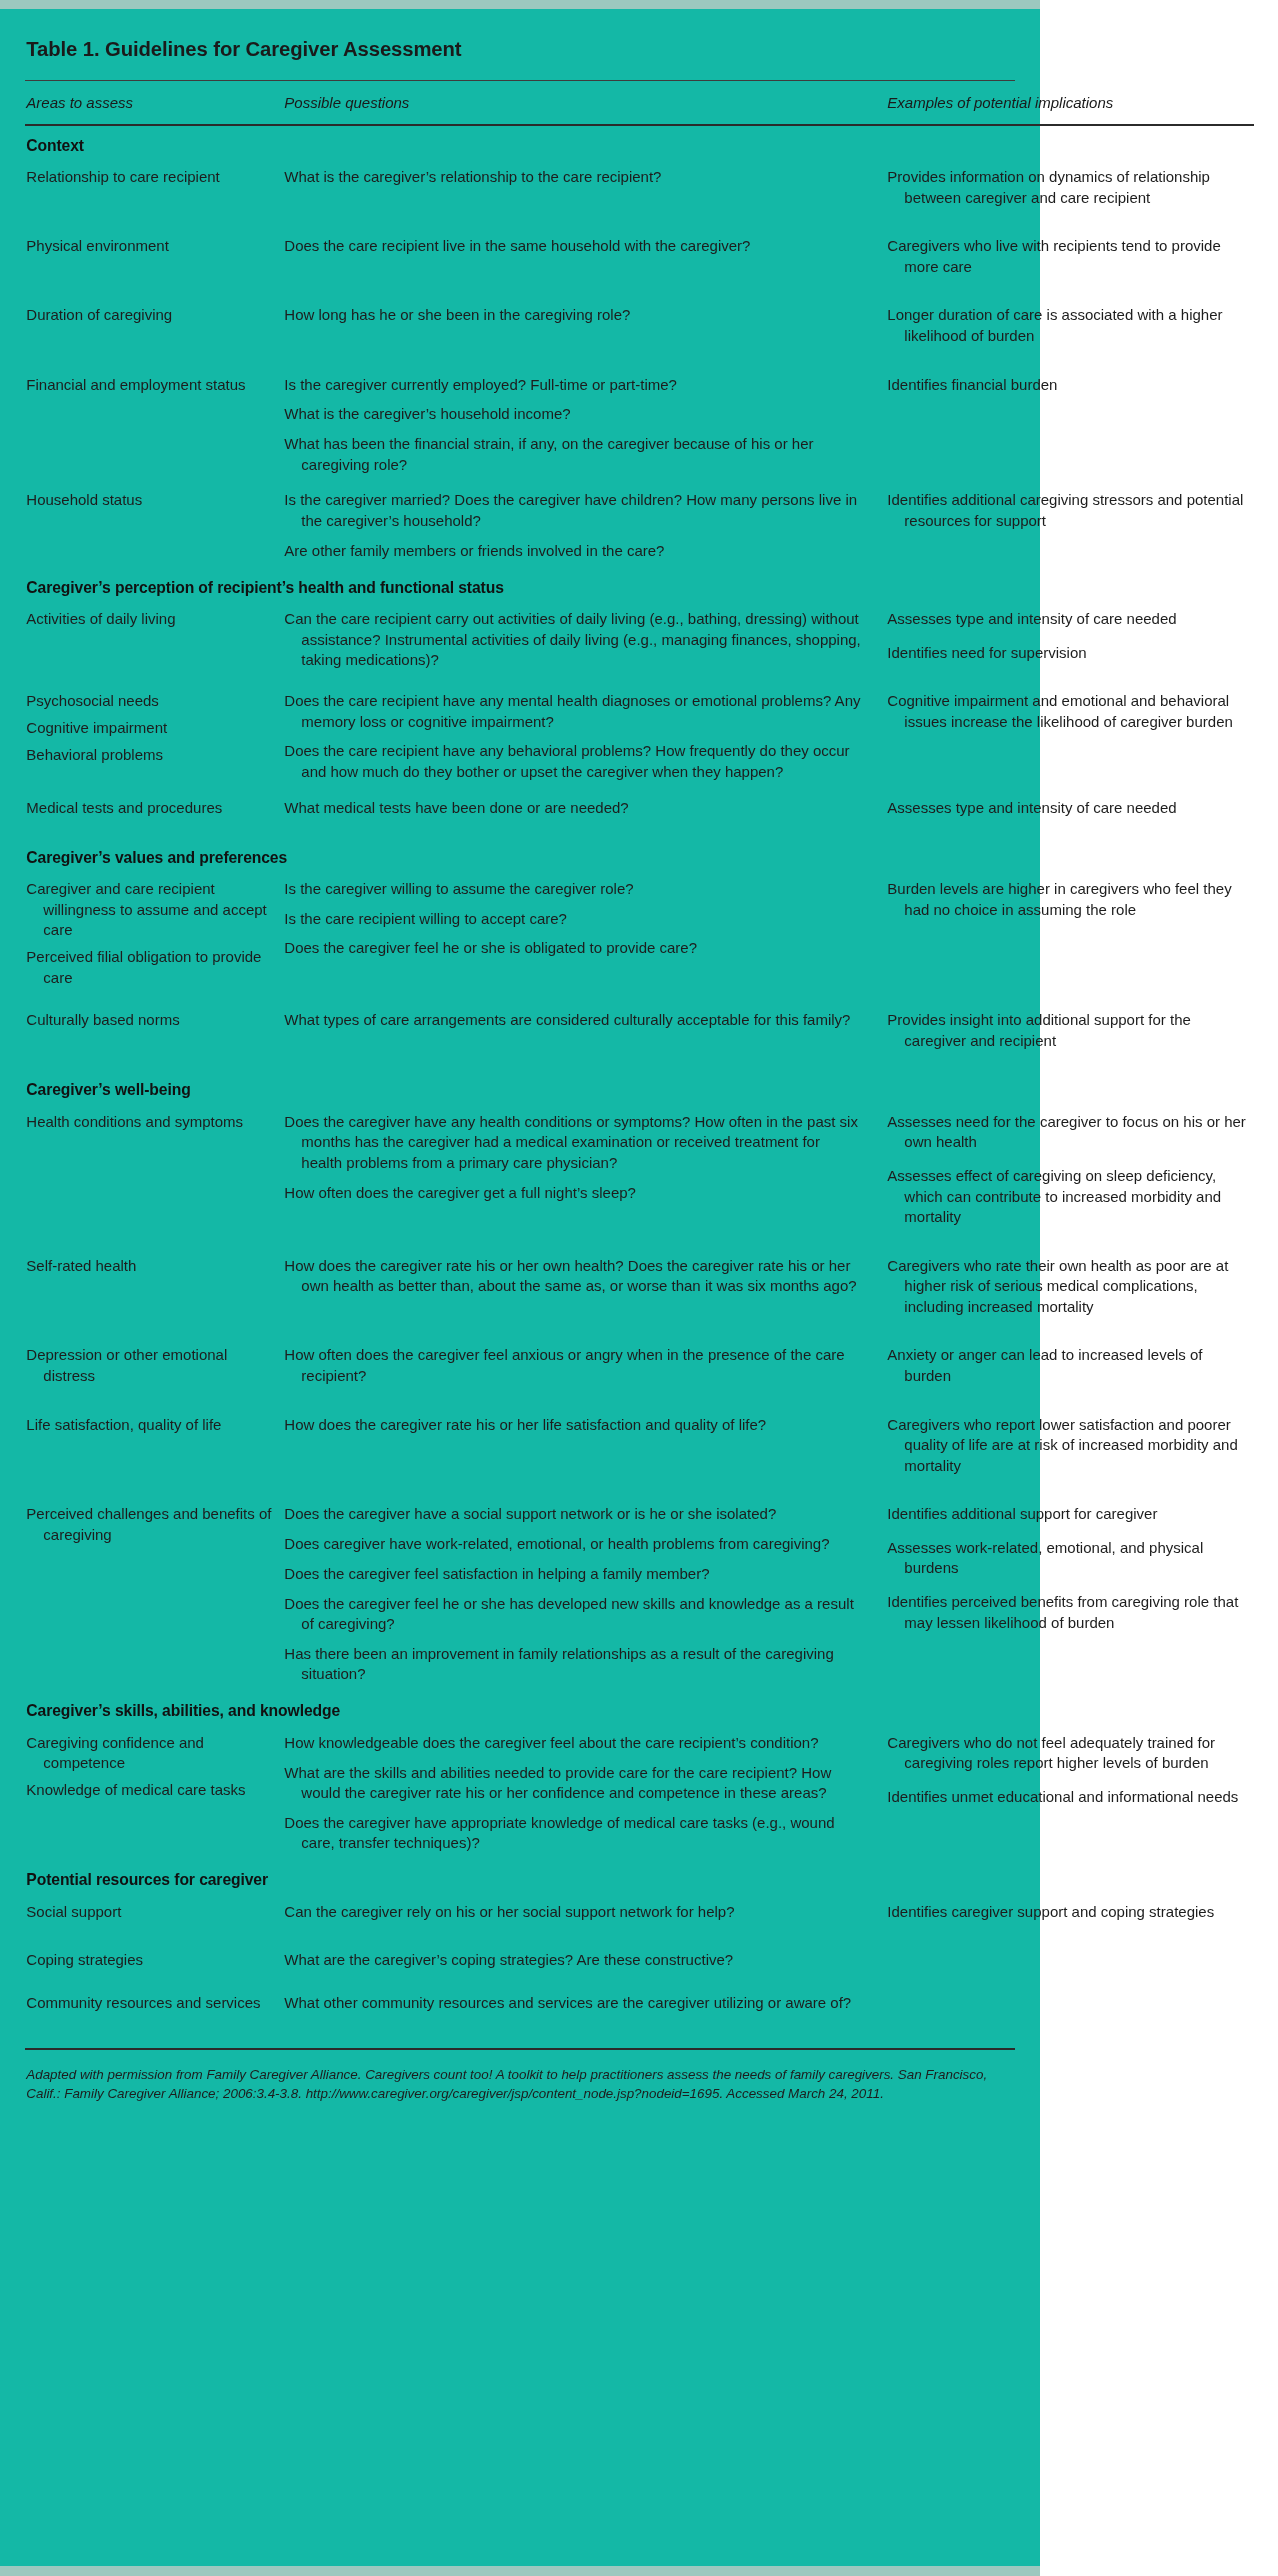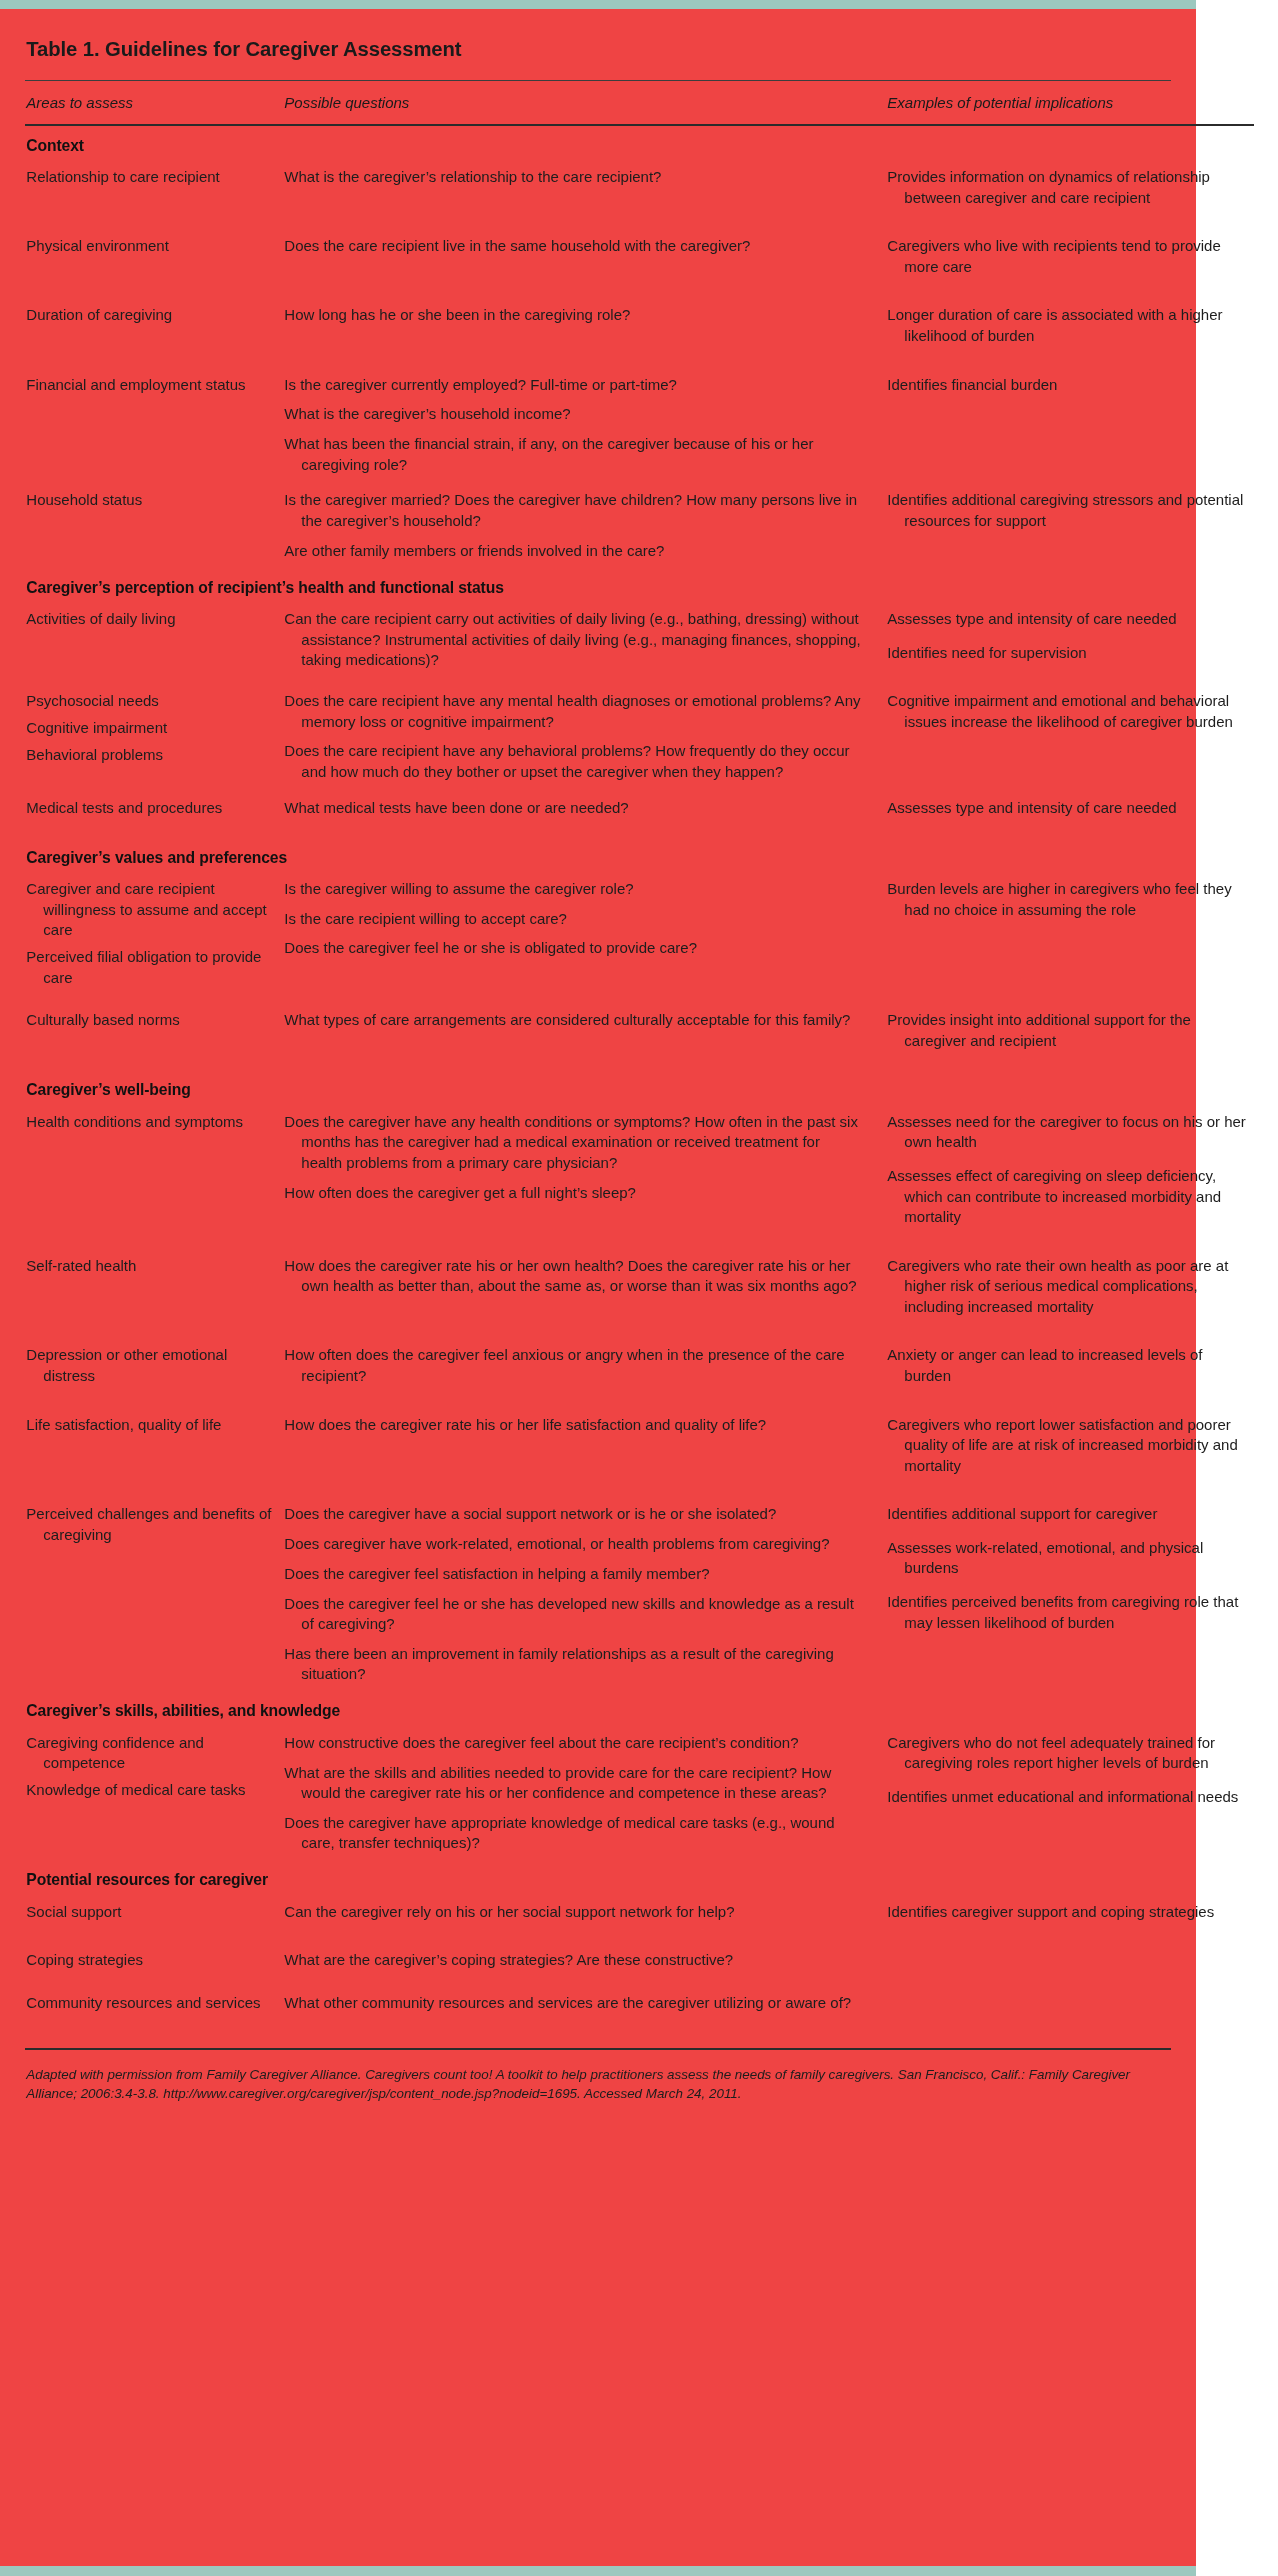--- a/index.html
+++ b/index.html
@@ -3,23 +3,23 @@
 <meta charset="utf-8">
 <style>
   html,body{margin:0;padding:0;}
   body{
     width:1278px;
     background:#ffffff;
     font-family:"Liberation Sans", sans-serif;
     -webkit-font-smoothing:antialiased;
   }
   .page{
-    width:1196px;
+    width:1040px;
     min-height:2576px;
-    background:#ef4444;
+    background:#14b8a6;
     position:relative;
     box-sizing:border-box;
     display:flex;
     flex-direction:column;
   }
   .rule-bar{
     width:100%;
     height:9.2px;
     background:#9cc8bf;
     flex:0 0 auto;
@@ -348,21 +348,21 @@
           </tr>
           <tr>
             <td class="sectionhead" colspan="3">Caregiver’s skills, abilities, and knowledge</td>
           </tr>
           <tr class="grp">
             <td class="cell col1">
               <p class="hang">Caregiving confidence and competence</p>
               <p class="hang">Knowledge of medical care tasks</p>
             </td>
             <td class="cell col2">
-              <p class="hang">How constructive does the caregiver feel about the care recipient’s condition?</p>
+              <p class="hang">How knowledgeable does the caregiver feel about the care recipient’s condition?</p>
               <p class="hang">What are the skills and abilities needed to provide care for the care recipient? How would the caregiver rate his or her confidence and competence in these areas?</p>
               <p class="hang">Does the caregiver have appropriate knowledge of medical care tasks (e.g., wound care, transfer techniques)?</p>
             </td>
             <td class="cell col3">
               <p class="hang">Caregivers who do not feel adequately trained for caregiving roles report higher levels of burden</p>
               <p class="hang">Identifies unmet educational and informational needs</p>
             </td>
           </tr>
           <tr>
             <td class="sectionhead" colspan="3">Potential resources for caregiver</td>

